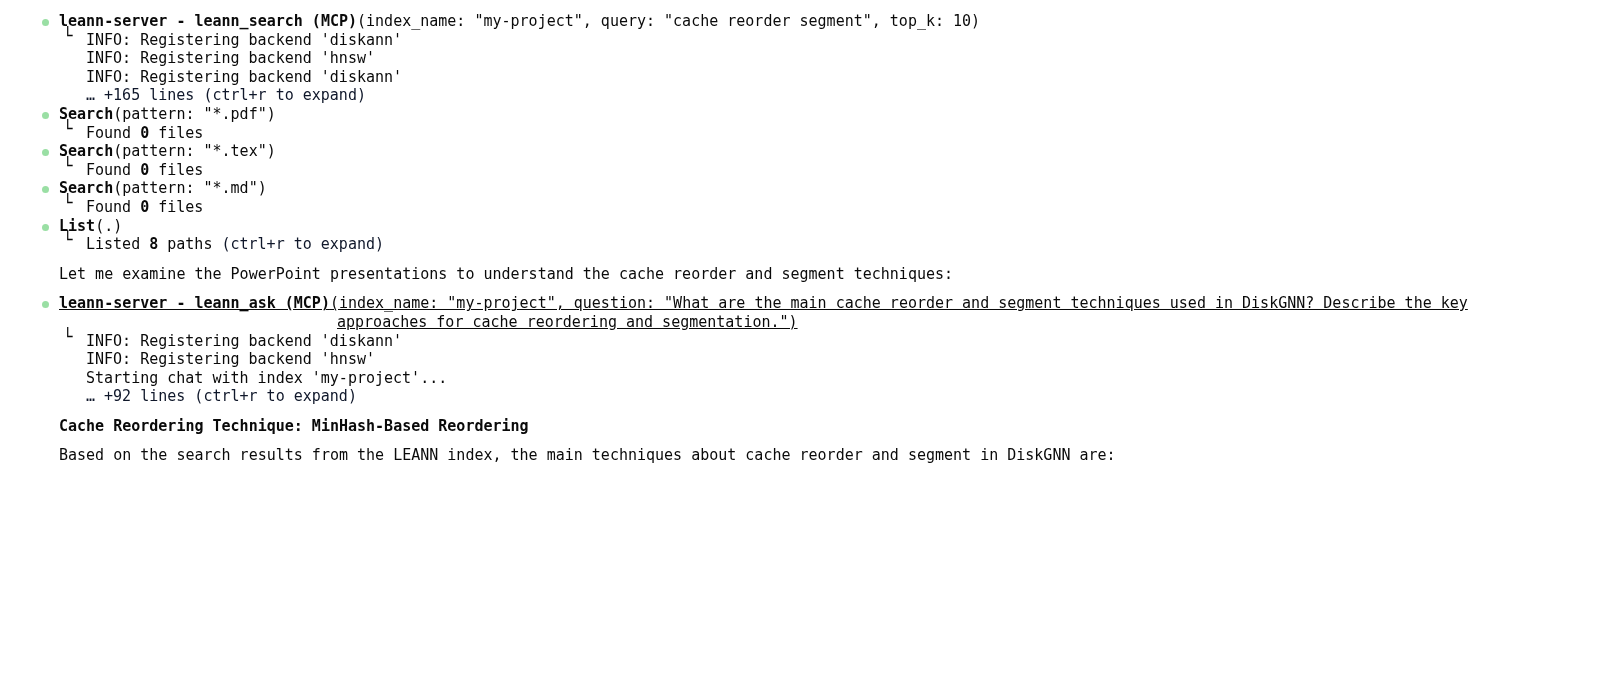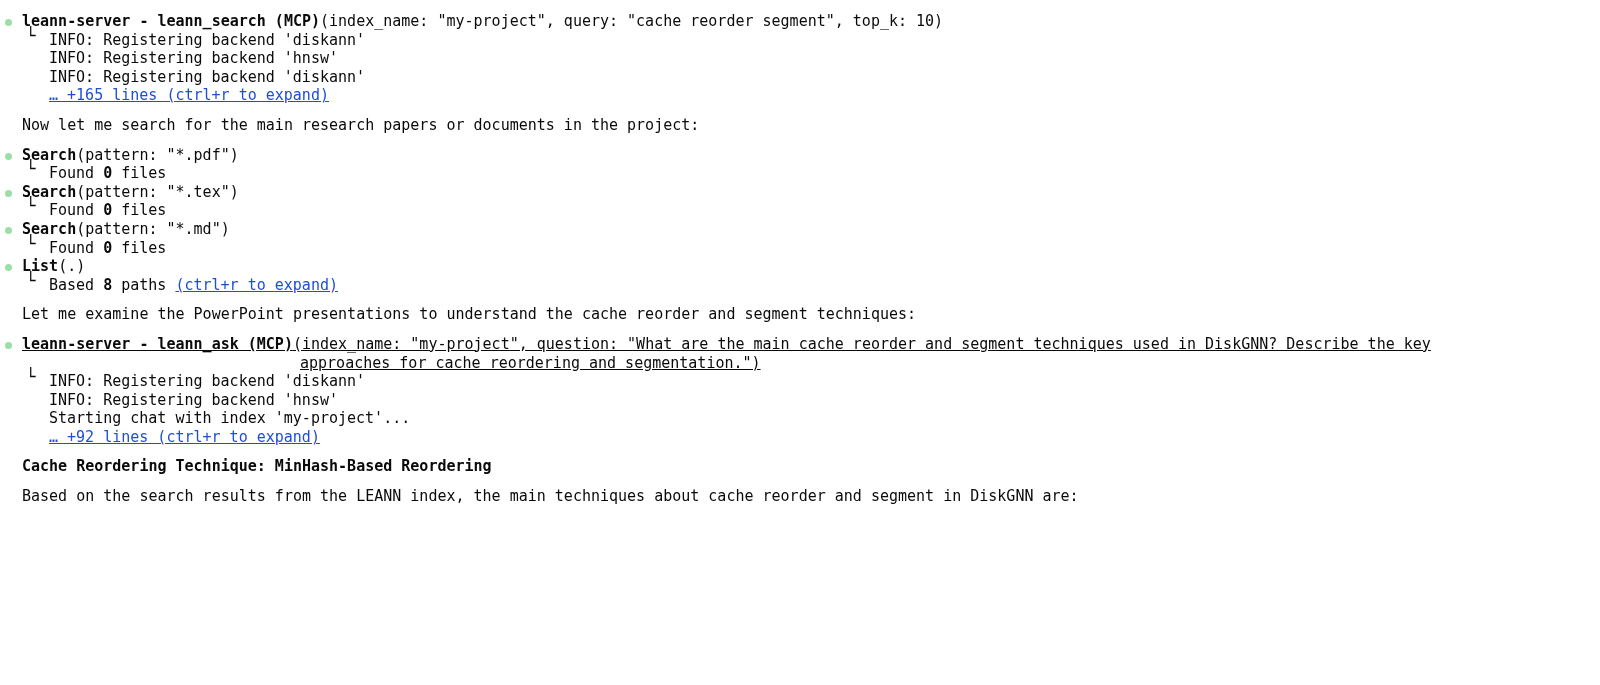--- a/index.html
+++ b/index.html
@@ -12,20 +12,21 @@
     width: 1600px;
     height: 685px;
     overflow: hidden;
     font-family: "DejaVu Sans Mono", "Liberation Mono", monospace;
     font-size: 15px;
     line-height: 18.6px;
     color: #0a0a0a;
   }
   .transcript {
     padding: 12px 14px 0 0;
+    margin-left: 37px;
   }
   .block {
     position: relative;
     padding-left: 22px;
   }
   .block.text-block {
     padding-left: 22px;
     margin: 11px 0;
   }
   .bullet {
@@ -66,22 +67,21 @@
   }
   .result-line.first::before {
     content: "└";
     position: absolute;
     left: 4px;
     top: -4px;
     color: #0a0a0a;
     font-size: 16px;
   }
   .dim {
-    color: #1d4ed8;
-    text-decoration: underline;
+    color: #0f172a;
   }
   .bold {
     font-weight: bold;
   }
   .plain-text {
     white-space: pre-wrap;
   }
   .section-title {
     font-weight: bold;
     margin-top: 11px;
@@ -96,23 +96,20 @@
     <span class="bullet"></span>
     <div class="tool-header"><span class="tool-name">leann-server - leann_search (MCP)</span><span class="tool-args">(index_name: "my-project", query: "cache reorder segment", top_k: 10)</span></div>
     <div class="result">
       <div class="result-line first">INFO: Registering backend 'diskann'</div>
       <div class="result-line">INFO: Registering backend 'hnsw'</div>
       <div class="result-line">INFO: Registering backend 'diskann'</div>
       <div class="result-line dim">… +165 lines (ctrl+r to expand)</div>
     </div>
   </div>
 
-  <div class="block text-block">
-    <div class="plain-text">Now let me search for the main research papers or documents in the project:</div>
-  </div>
 
   <div class="block">
     <span class="bullet"></span>
     <div class="tool-header"><span class="tool-name">Search</span><span class="tool-args">(pattern: "*.pdf")</span></div>
     <div class="result">
       <div class="result-line first"><span>Found </span><span class="bold">0</span><span> files</span></div>
     </div>
   </div>
 
   <div class="block">
@@ -129,21 +126,21 @@
     <div class="result">
       <div class="result-line first"><span>Found </span><span class="bold">0</span><span> files</span></div>
     </div>
   </div>
 
 
   <div class="block">
     <span class="bullet"></span>
     <div class="tool-header"><span class="tool-name">List</span><span class="tool-args">(.)</span></div>
     <div class="result">
-      <div class="result-line first"><span>Based </span><span class="bold">8</span><span> paths </span><span class="dim">(ctrl+r to expand)</span></div>
+      <div class="result-line first"><span>Listed </span><span class="bold">8</span><span> paths </span><span class="dim">(ctrl+r to expand)</span></div>
     </div>
   </div>
 
   <div class="block text-block">
     <div class="plain-text">Let me examine the PowerPoint presentations to understand the cache reorder and segment techniques:</div>
   </div>
 
   <div class="block">
     <span class="bullet"></span>
     <div class="tool-header wrapped"><span class="tool-name">leann-server - leann_ask (MCP)</span><span class="tool-args">(index_name: "my-project", question: "What are the main cache reorder and segment techniques used in DiskGNN? Describe the key</span><span class="cont-line">approaches for cache reordering and segmentation.")</span></div>

